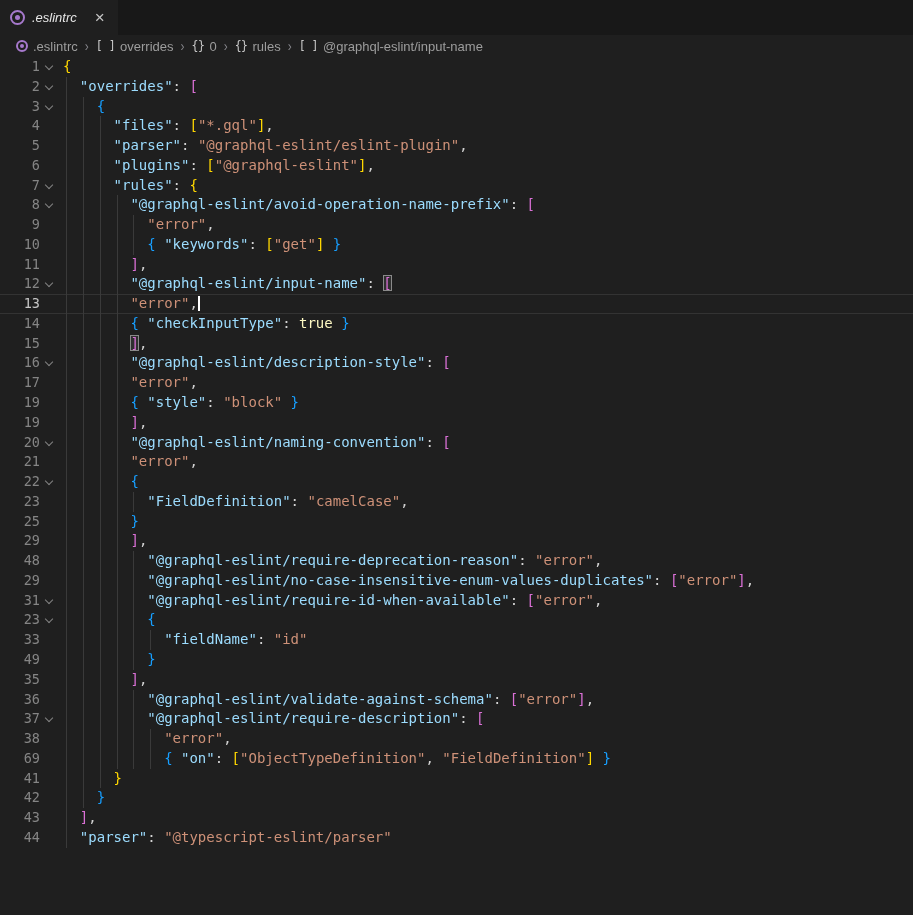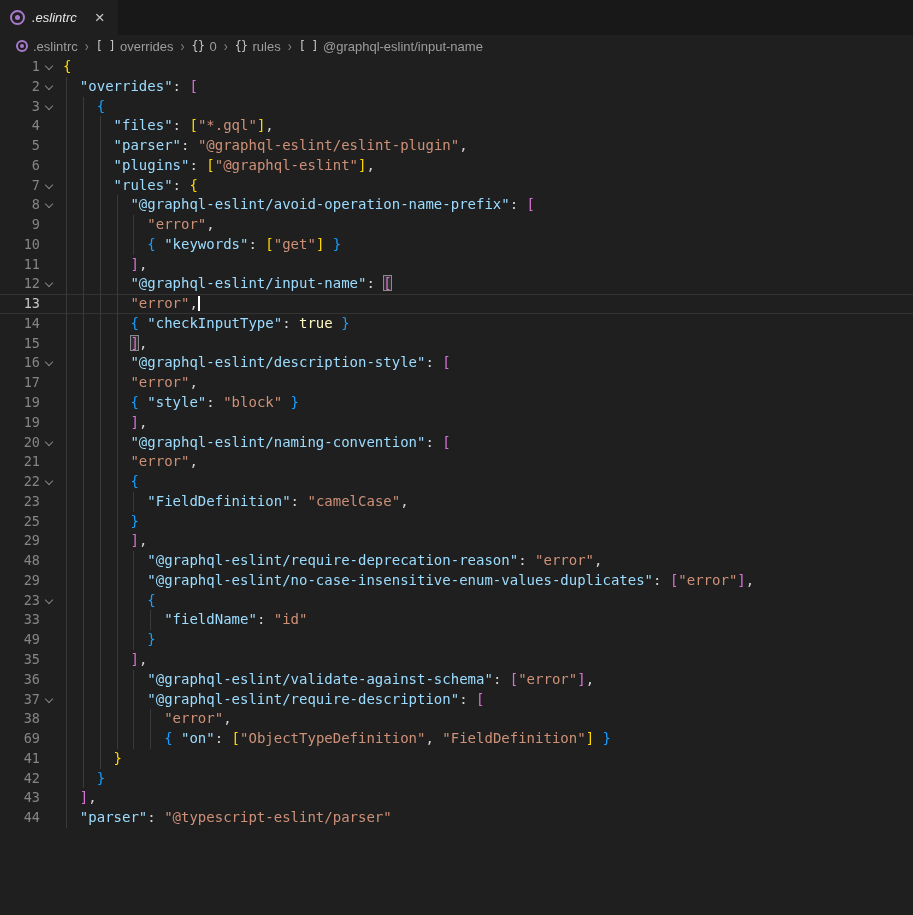--- a/index.html
+++ b/index.html
@@ -311,20 +311,30 @@
     <div class="line">
       <span class="gutter">29</span>
       <span class="guide" style="left: 66px;"></span>
       <span class="guide" style="left: 82.86px;"></span>
       <span class="guide" style="left: 99.72px;"></span>
       <span class="guide" style="left: 116.58px;"></span>
       <span class="guide" style="left: 133.44px;"></span>
       <span class="code">          <span class="k">"@graphql-eslint/no-case-insensitive-enum-values-duplicates"</span><span class="p">: </span><span class="b2">[</span><span class="s">"error"</span><span class="b2">]</span><span class="p">,</span></span>
     </div>
     <div class="line">
+      <span class="gutter">31</span>
+      <i class="chev"></i>
+      <span class="guide" style="left: 66px;"></span>
+      <span class="guide" style="left: 82.86px;"></span>
+      <span class="guide" style="left: 99.72px;"></span>
+      <span class="guide" style="left: 116.58px;"></span>
+      <span class="guide" style="left: 133.44px;"></span>
+      <span class="code">          <span class="k">"@graphql-eslint/require-id-when-available"</span><span class="p">: </span><span class="b2">[</span><span class="s">"error"</span><span class="p">,</span></span>
+    </div>
+    <div class="line">
       <span class="gutter">23</span>
       <i class="chev"></i>
       <span class="guide" style="left: 66px;"></span>
       <span class="guide" style="left: 82.86px;"></span>
       <span class="guide" style="left: 99.72px;"></span>
       <span class="guide" style="left: 116.58px;"></span>
       <span class="guide" style="left: 133.44px;"></span>
       <span class="code">          <span class="b3">{</span></span>
     </div>
     <div class="line">

